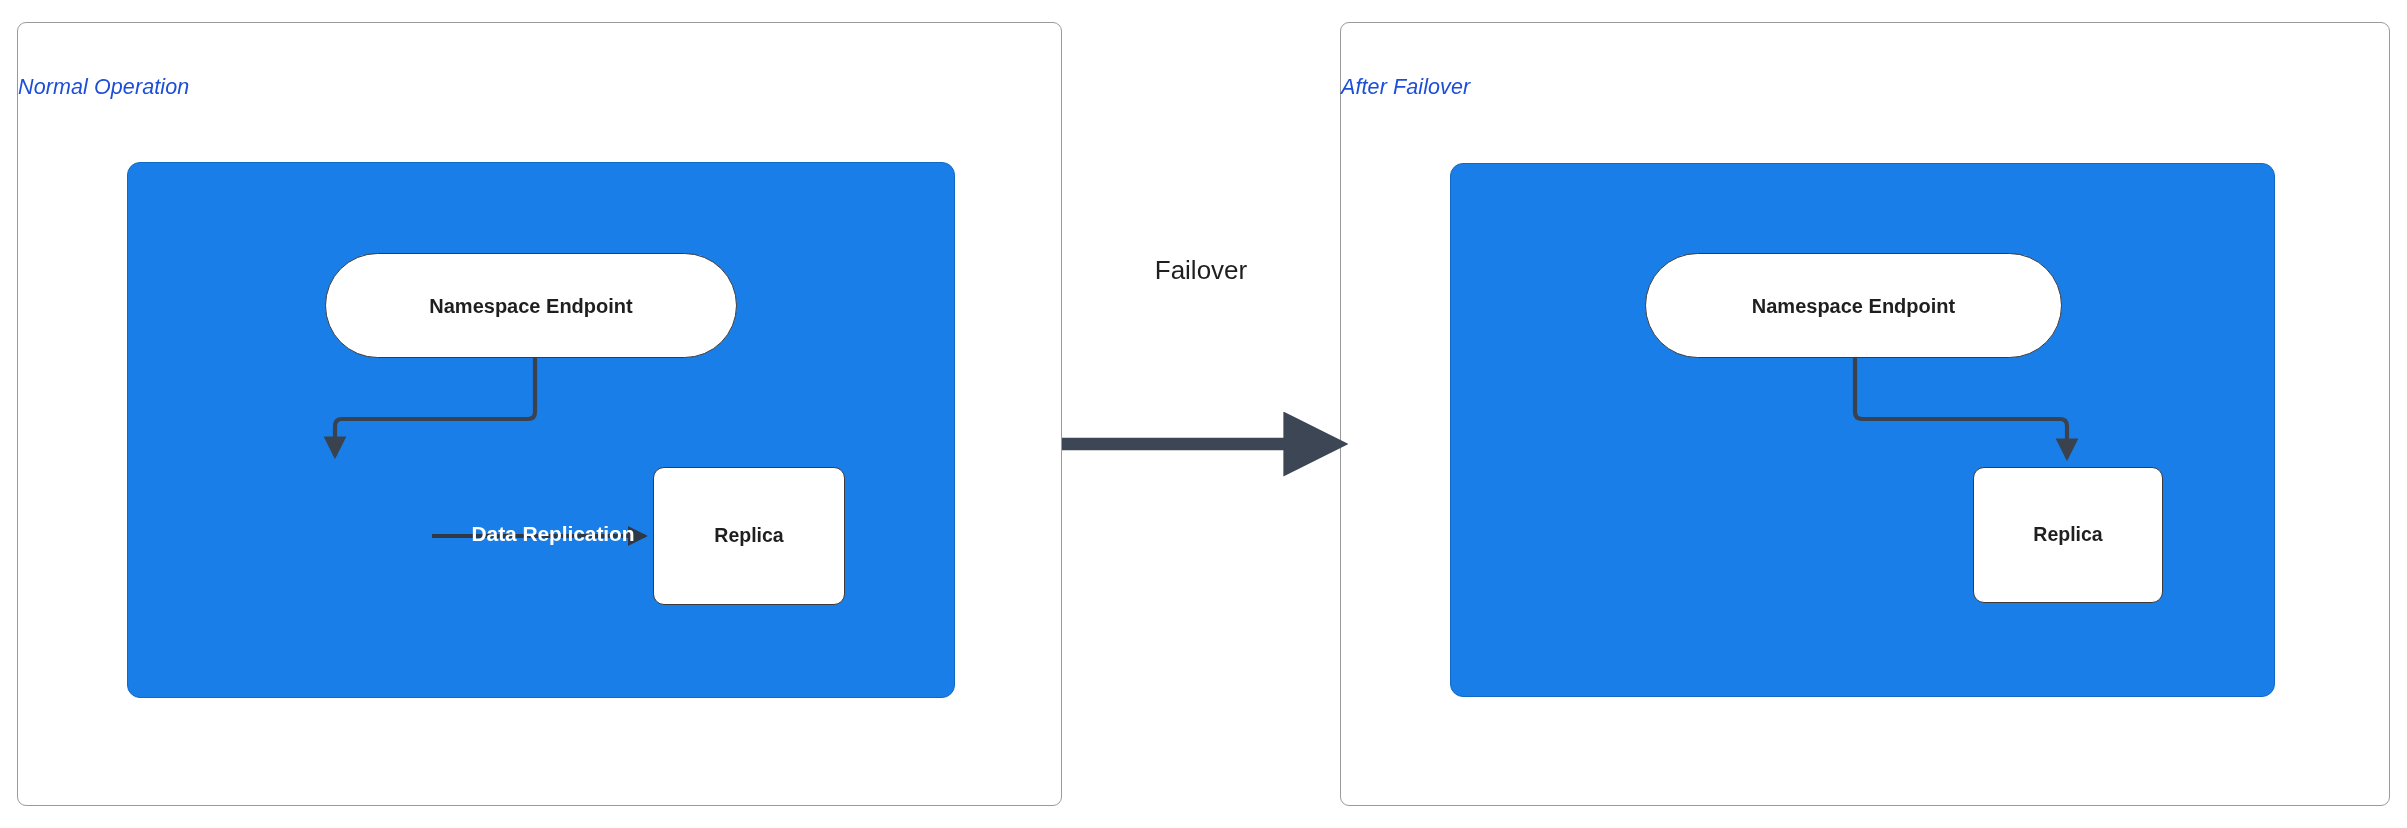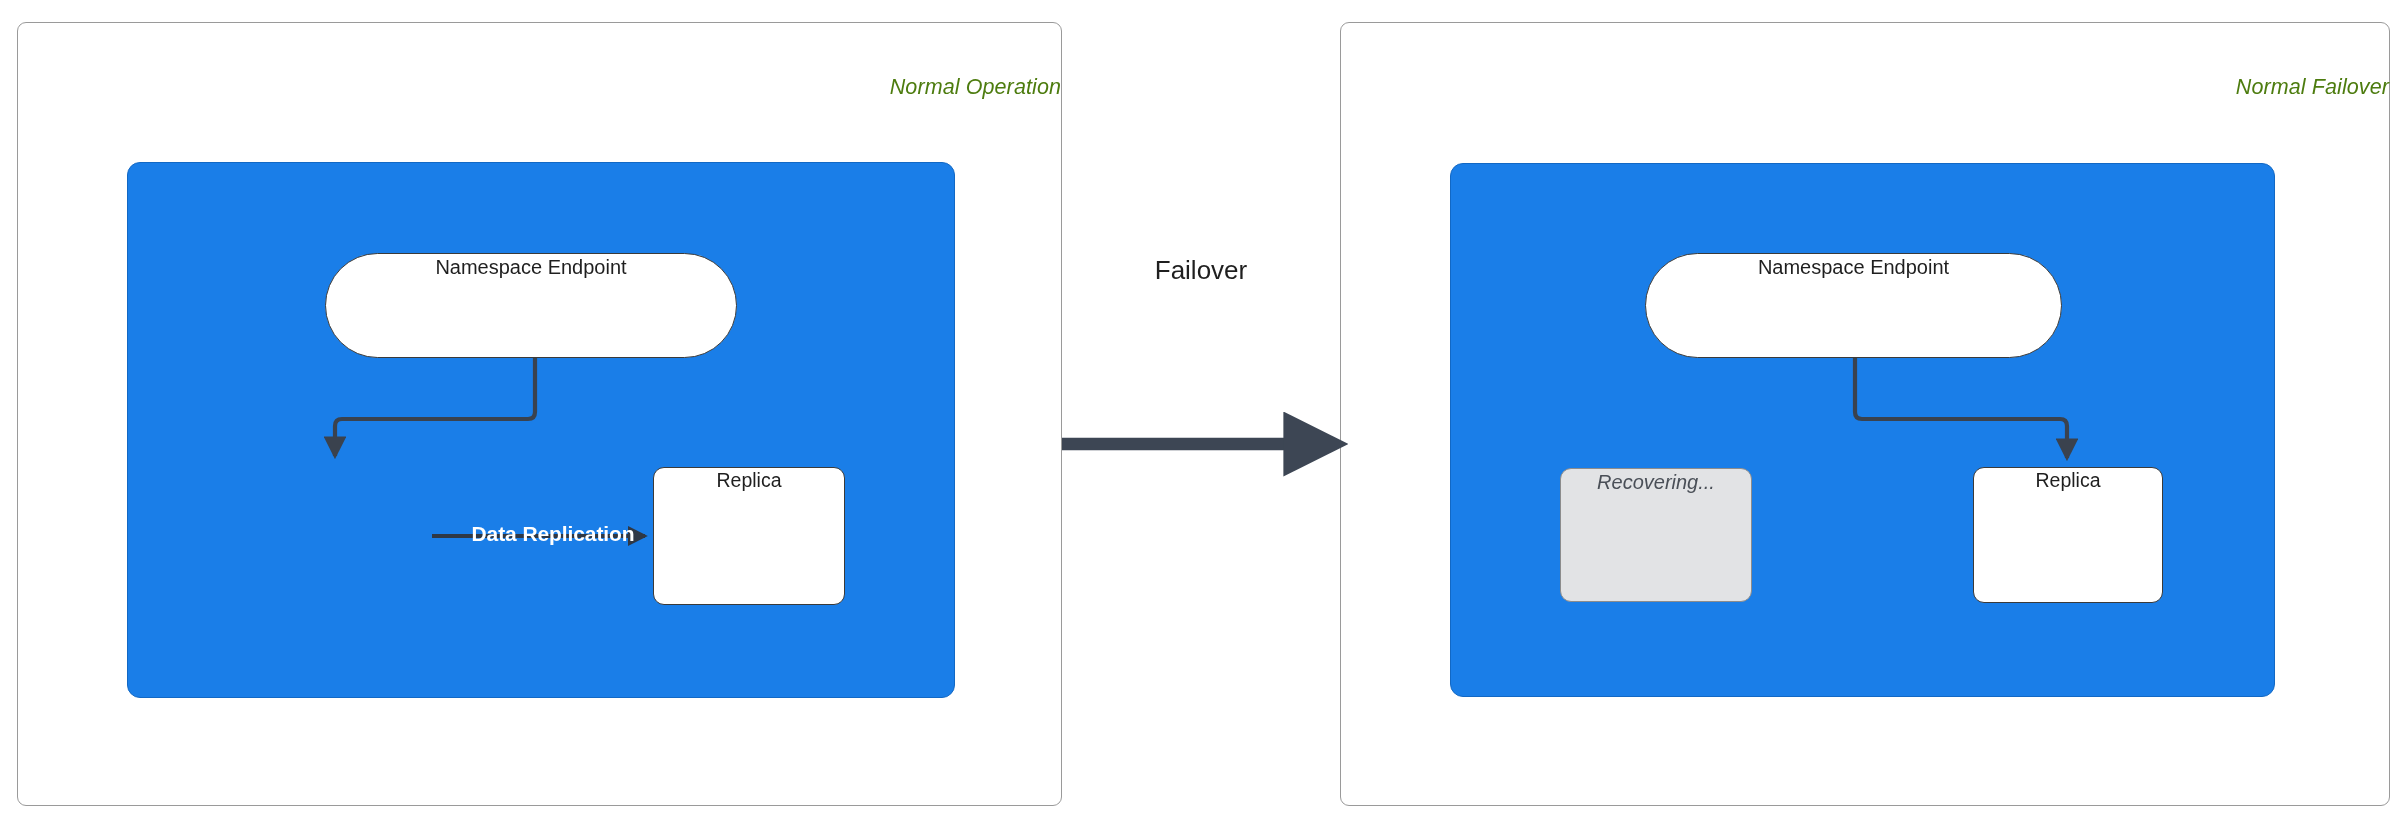--- a/index.html
+++ b/index.html
@@ -31,51 +31,53 @@
     box-sizing: border-box;
   }
   #panel-left  { left: 17px;   top: 22px; width: 1045px; height: 784px; }
   #panel-right { left: 1340px; top: 22px; width: 1050px; height: 784px; }
 
   .panel-title {
     position: absolute;
     top: 52px;
     left: 0;
     width: 100%;
-    text-align: right;
+    text-align: left;
     font-size: 21.5px;
     font-style: italic;
-    color: #4d7c0f;
+    color: #1d4ed8;
     letter-spacing: 0.1px;
     white-space: nowrap;
   }
 
   
   .blue-region {
     position: absolute;
     background: #1a7ee8;
     border: 1.4px solid #1268c4;
     border-radius: 13px;
     box-sizing: border-box;
   }
   #blue-left  { left: 127px;  top: 162px; width: 828px; height: 536px; }
   #blue-right { left: 1450px; top: 163px; width: 825px; height: 534px; }
 
   
   .node {
     position: absolute;
     box-sizing: border-box;
     display: flex;
+    align-items: center;
     justify-content: center;
     text-align: center;
     background: #ffffff;
     border: 1.6px solid #3a3a3a;
     color: #1f1f1f;
     font-size: 19.5px;
     line-height: 1.30;
+    font-weight: bold;
   }
   .node.pill {
     border-radius: 60px;
     font-size: 20px;
   }
   .node.box {
     border-radius: 11px;
   }
   .node.disabled {
     background: #e2e3e5;
@@ -138,21 +140,21 @@
 
 <div id="canvas">
 
   <div class="panel" id="panel-left">
     <div class="panel-title">Normal Operation</div>
   </div>
 
   <div class="blue-region" id="blue-left"></div>
 
   <div class="panel" id="panel-right">
-    <div class="panel-title">Normal Failover</div>
+    <div class="panel-title">After Failover</div>
   </div>
 
   <div class="blue-region" id="blue-right"></div>
 
   <svg class="edge-layer" id="edge-layer-over" viewBox="0 0 2407 828" xmlns="http://www.w3.org/2000/svg">
     <defs>
       <marker id="arrow-slate" viewBox="0 0 10 10" refX="8.6" refY="5" markerWidth="5.4" markerHeight="5.4" orient="auto-start-reverse">
         <path d="M 0 0 L 10 5 L 0 10 z" fill="#3a424e"></path>
       </marker>
       <marker id="arrow-slate-small" viewBox="0 0 10 10" refX="8.6" refY="5" markerWidth="5" markerHeight="5" orient="auto-start-reverse">
@@ -186,23 +188,20 @@
 
 
   <div class="node box" id="node-replica-left">
     <span>Replica</span>
   </div>
 
   <div class="node pill" id="node-endpoint-right">
     <span>Namespace Endpoint</span>
   </div>
 
-  <div class="node box disabled" id="node-recovering">
-    <span>Recovering...</span>
-  </div>
 
   <div class="node box" id="node-replica-right">
     <span>Replica</span>
   </div>
 
   <div class="edge-label" id="label-data-replication">Data Replication</div>
 
   <div class="edge-label" id="label-failover">Failover</div>
 
 </div>

